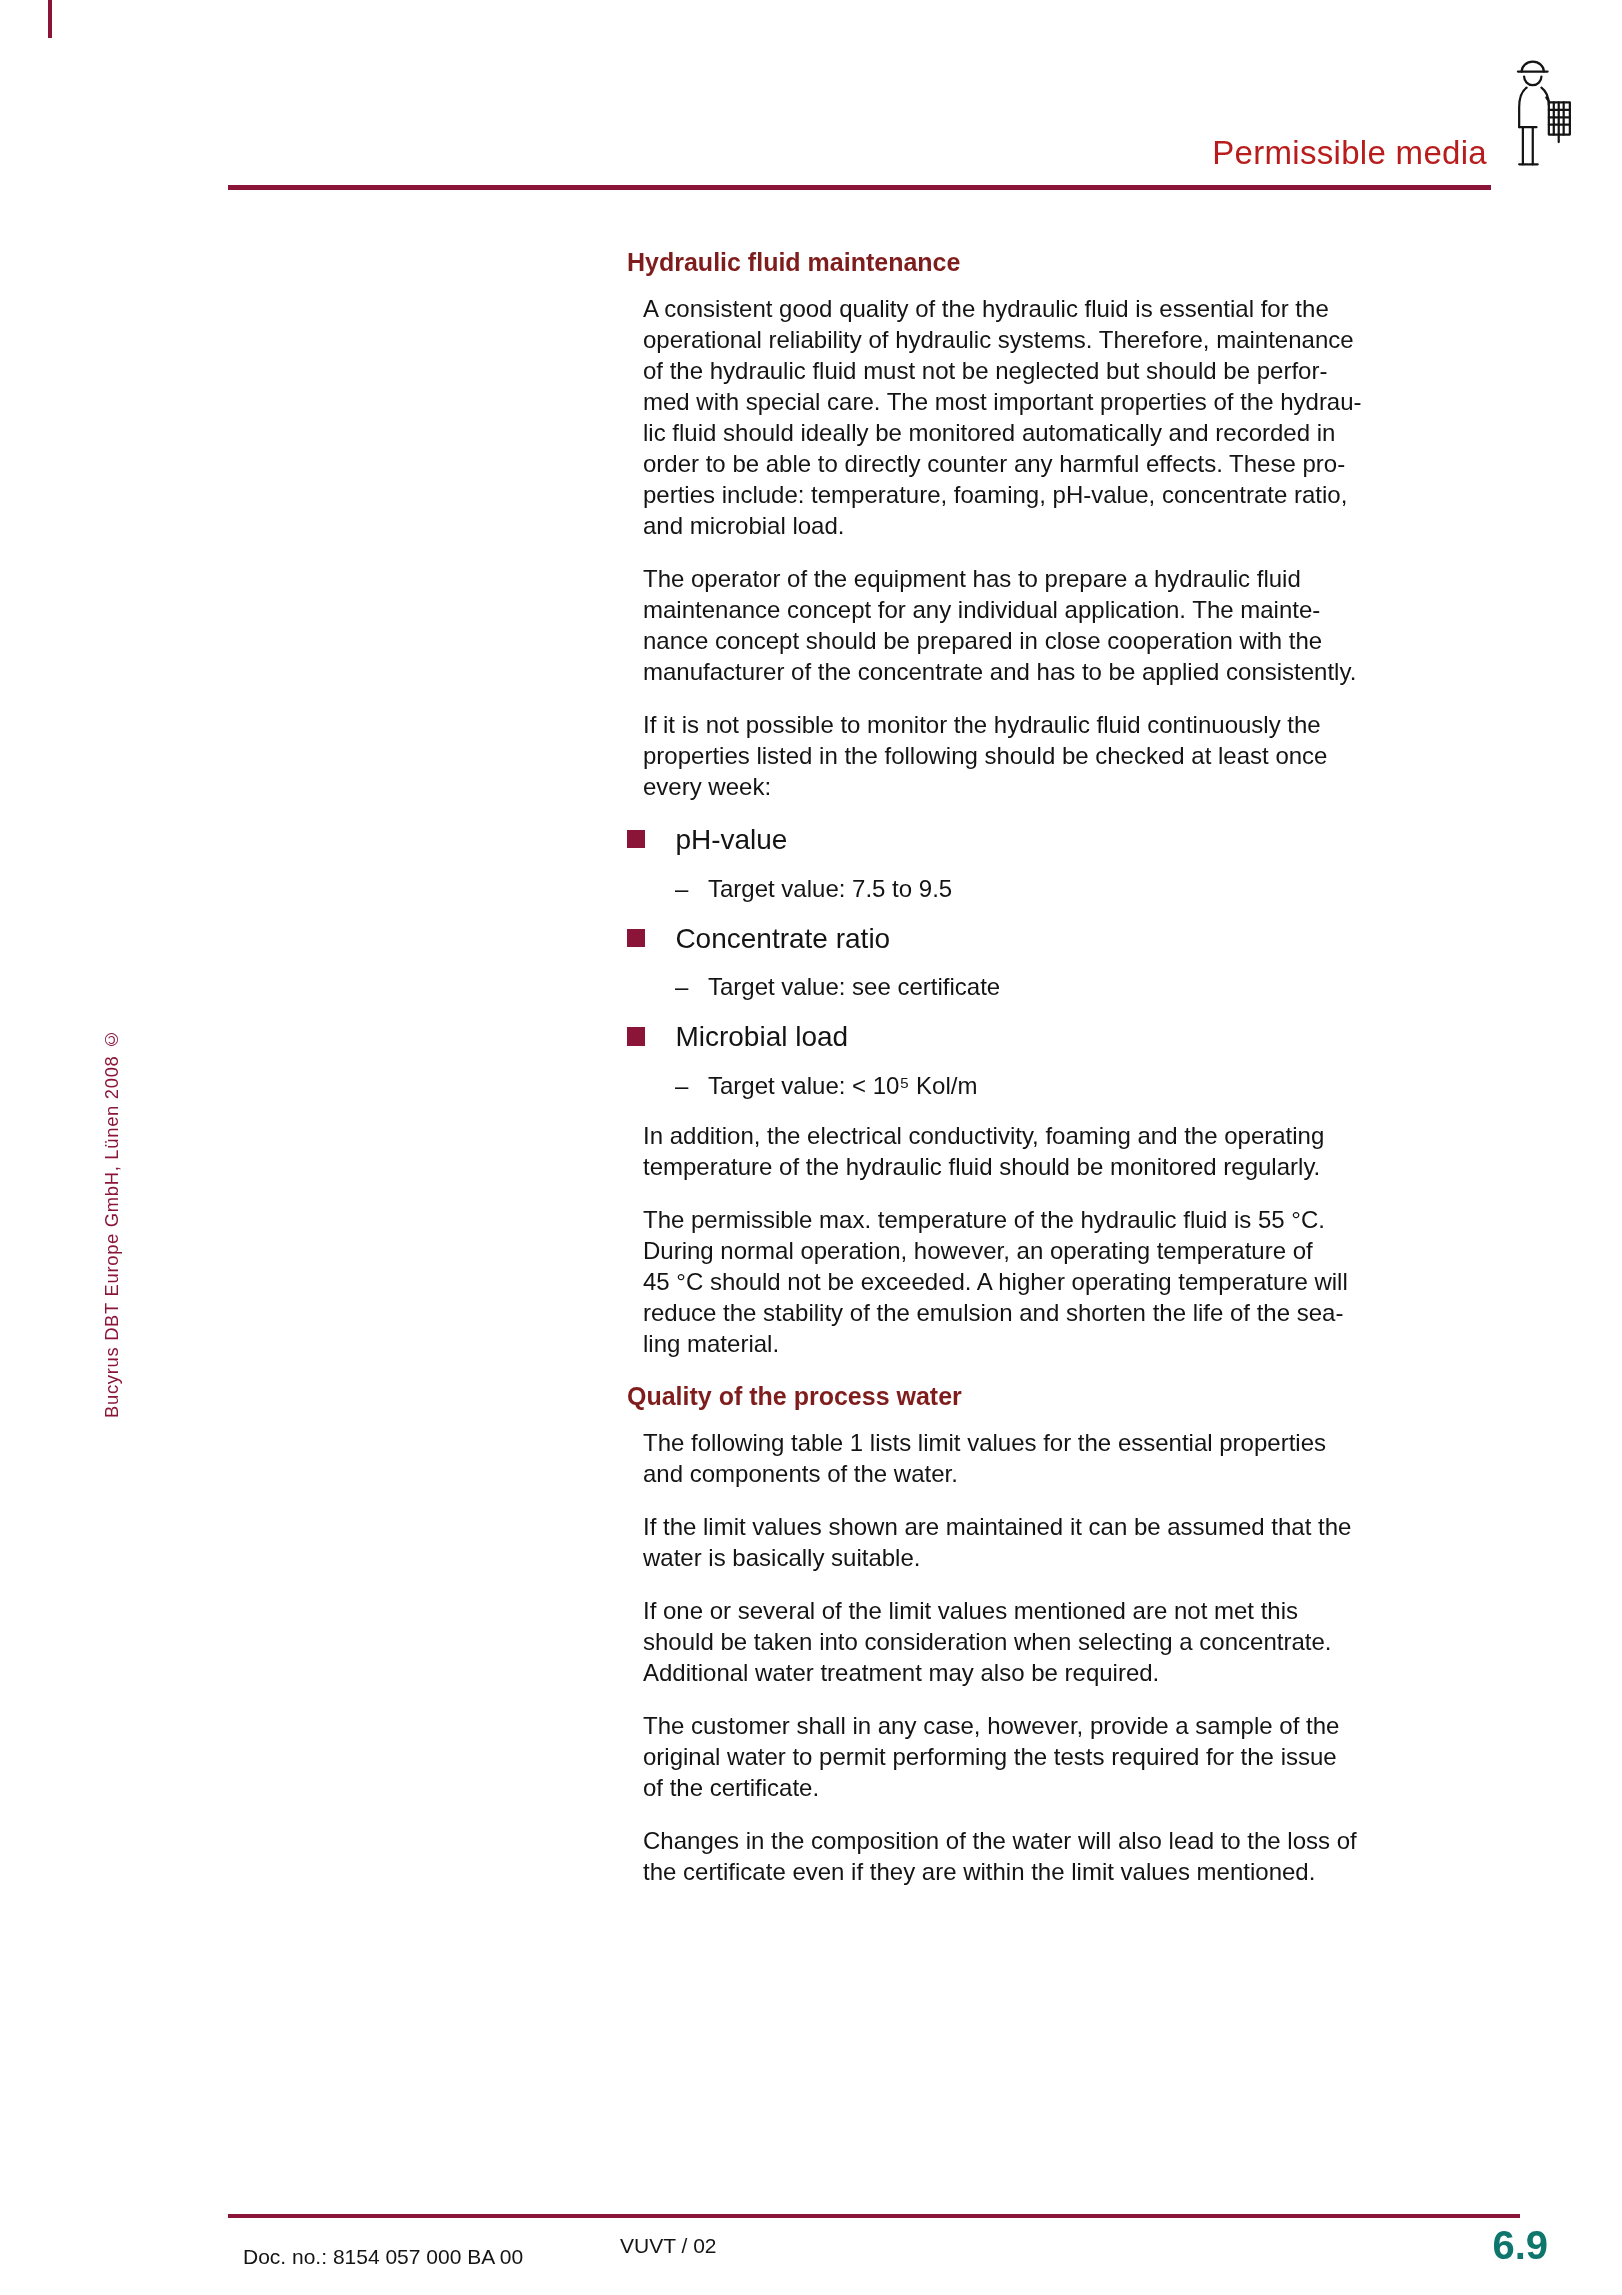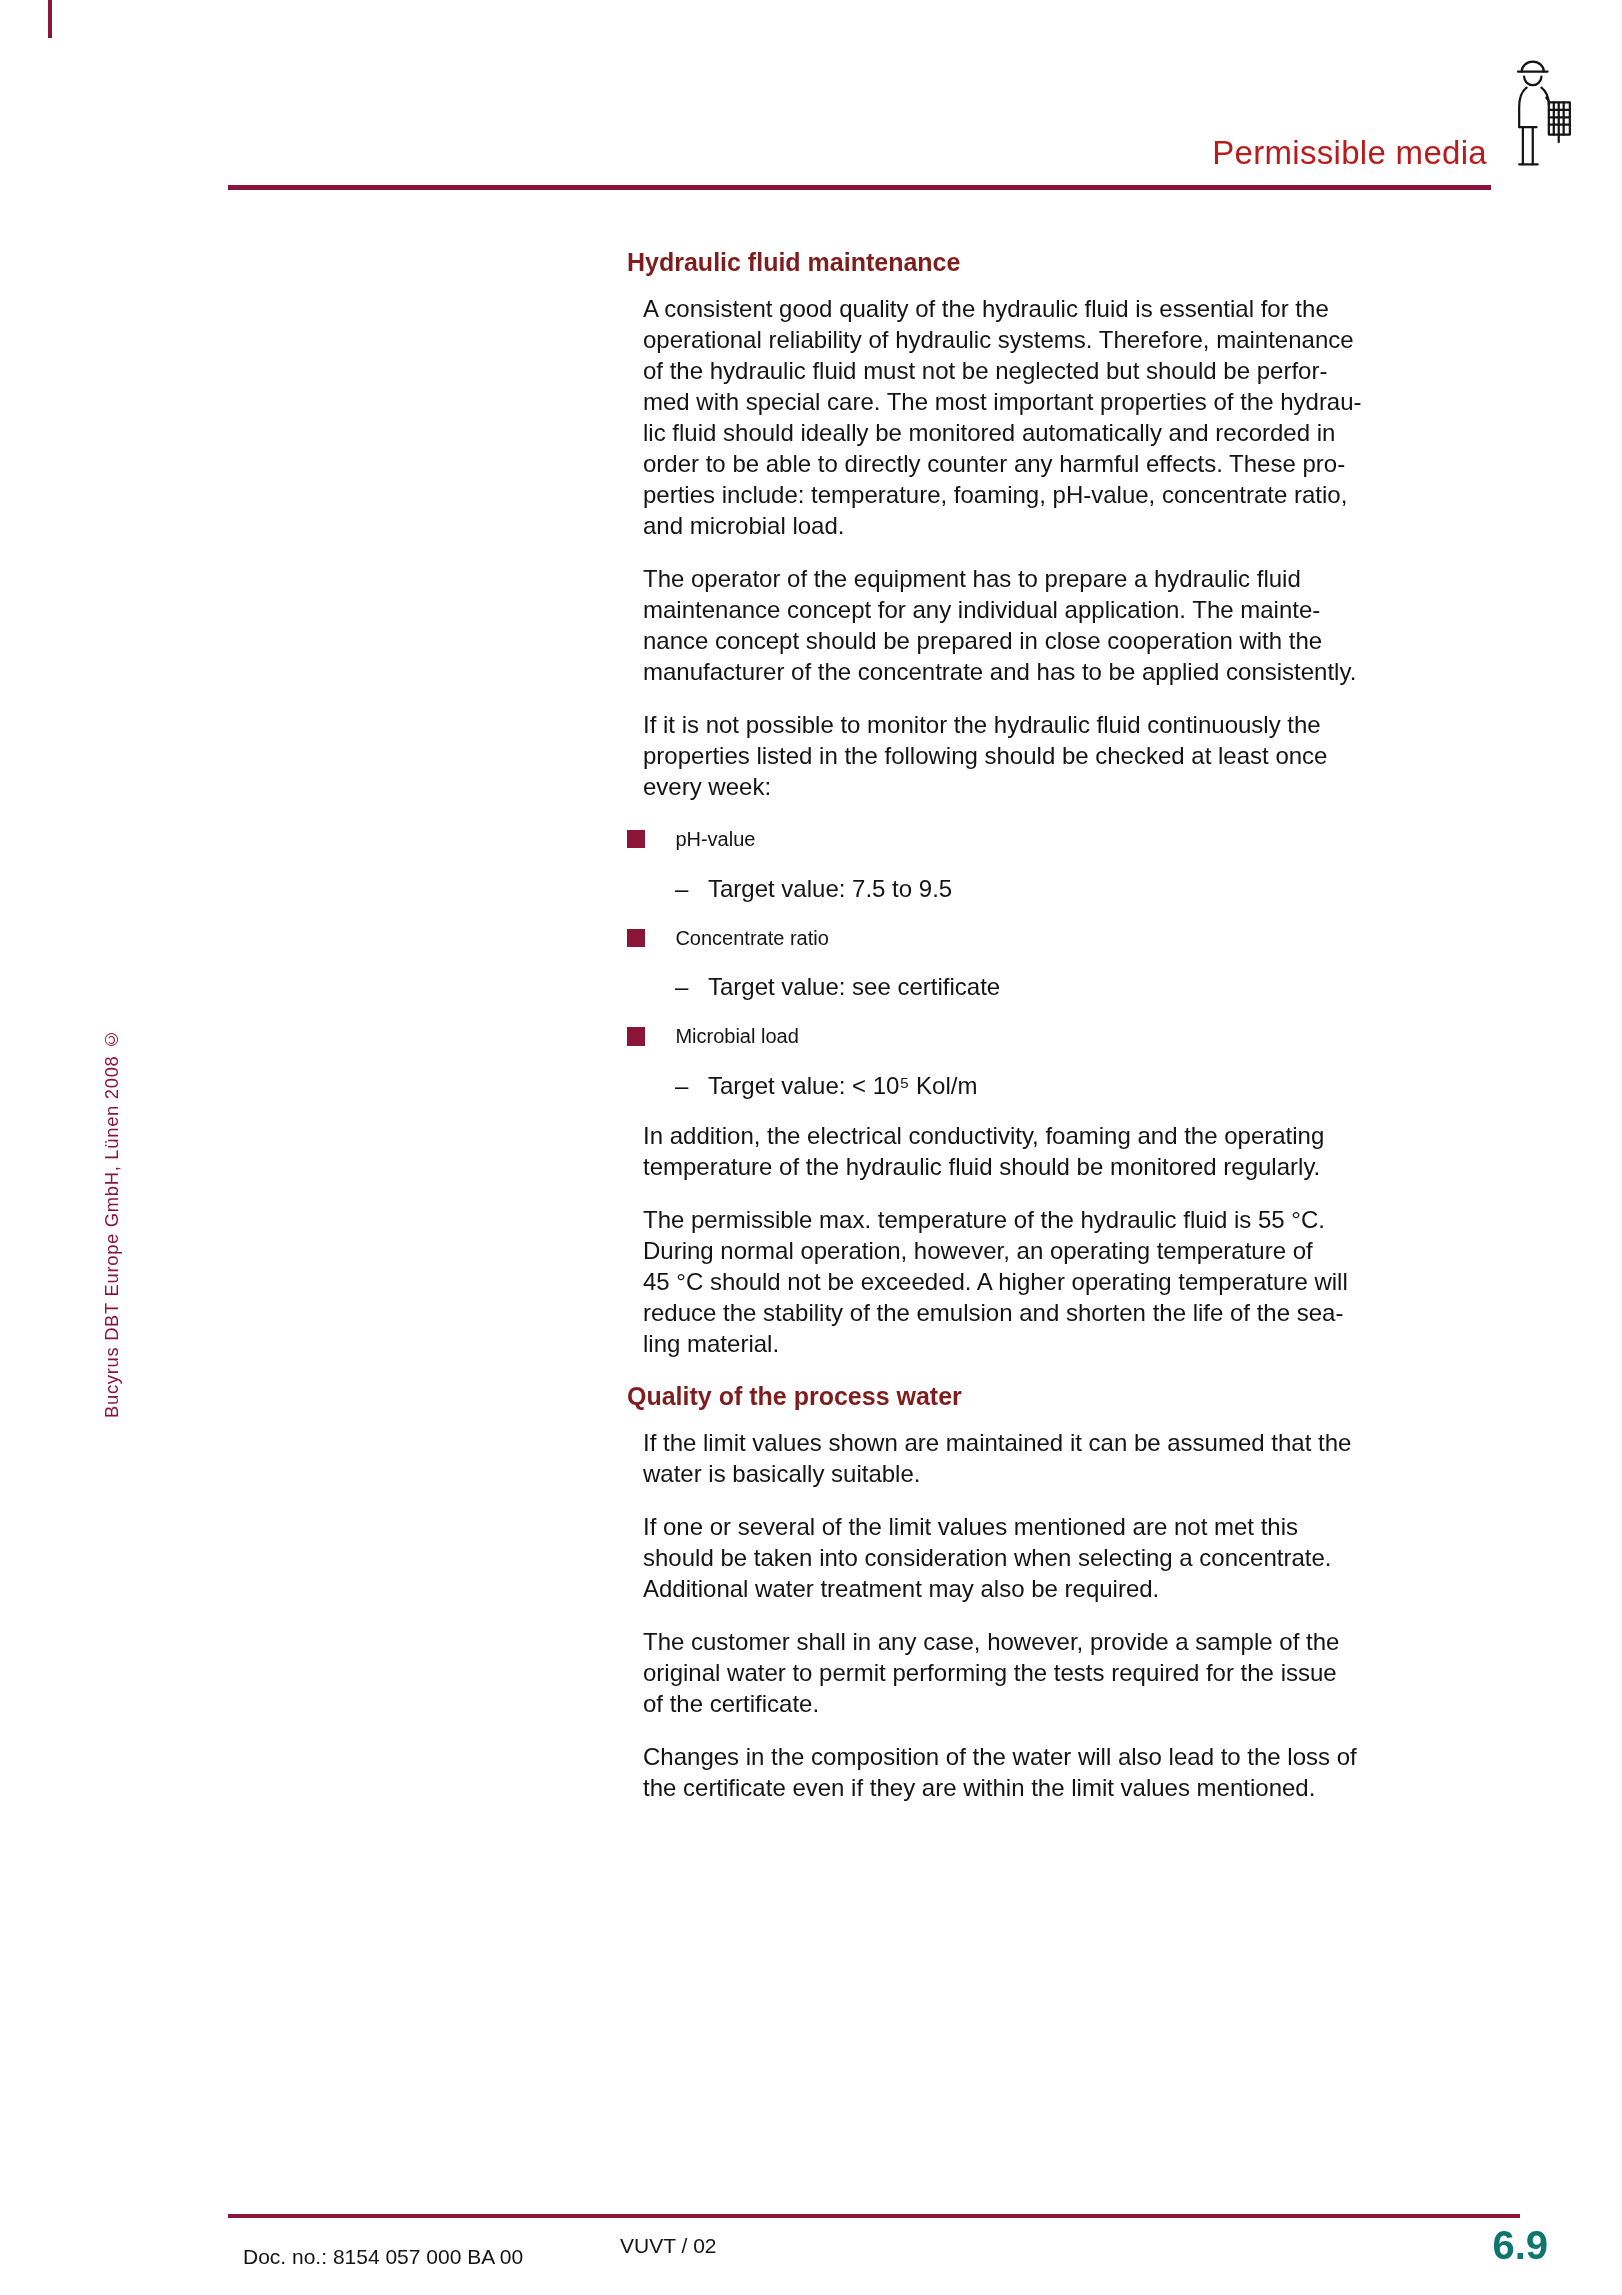--- a/index.html
+++ b/index.html
@@ -69,21 +69,21 @@
   .para {
     white-space: pre-line;
     font-size: 24px;
     line-height: 31px;
     margin: 0 0 22px 16px;
   }
   .bullet-row {
     display: flex;
     align-items: flex-start;
     margin: 0 0 17.7px 0;
-    font-size: 20px;
+    font-size: 28px;
     line-height: 31px;
   }
   .bullet-square {
     width: 18.4px;
     height: 18.4px;
     background: #8A1538;
     margin-top: 6.1px;
     margin-right: 30px;
     flex: 0 0 auto;
   }
@@ -210,20 +210,22 @@
     <p class="para after-bullets">In addition, the electrical conductivity, foaming and the operating
 temperature of the hydraulic fluid should be monitored regularly.</p>
     <p class="para">The permissible max. temperature of the hydraulic fluid is 55 °C.
 During normal operation, however, an operating temperature of
 45 °C should not be exceeded. A higher operating temperature will
 reduce the stability of the emulsion and shorten the life of the sea-
 ling material.</p>
 
     <h2 class="second">Quality of the process water</h2>
 
+    <p class="para">The following table 1 lists limit values for the essential properties
+and components of the water.</p>
     <p class="para">If the limit values shown are maintained it can be assumed that the
 water is basically suitable.</p>
     <p class="para">If one or several of the limit values mentioned are not met this
 should be taken into consideration when selecting a concentrate.
 Additional water treatment may also be required.</p>
     <p class="para">The customer shall in any case, however, provide a sample of the
 original water to permit performing the tests required for the issue
 of the certificate.</p>
     <p class="para">Changes in the composition of the water will also lead to the loss of
 the certificate even if they are within the limit values mentioned.</p>

